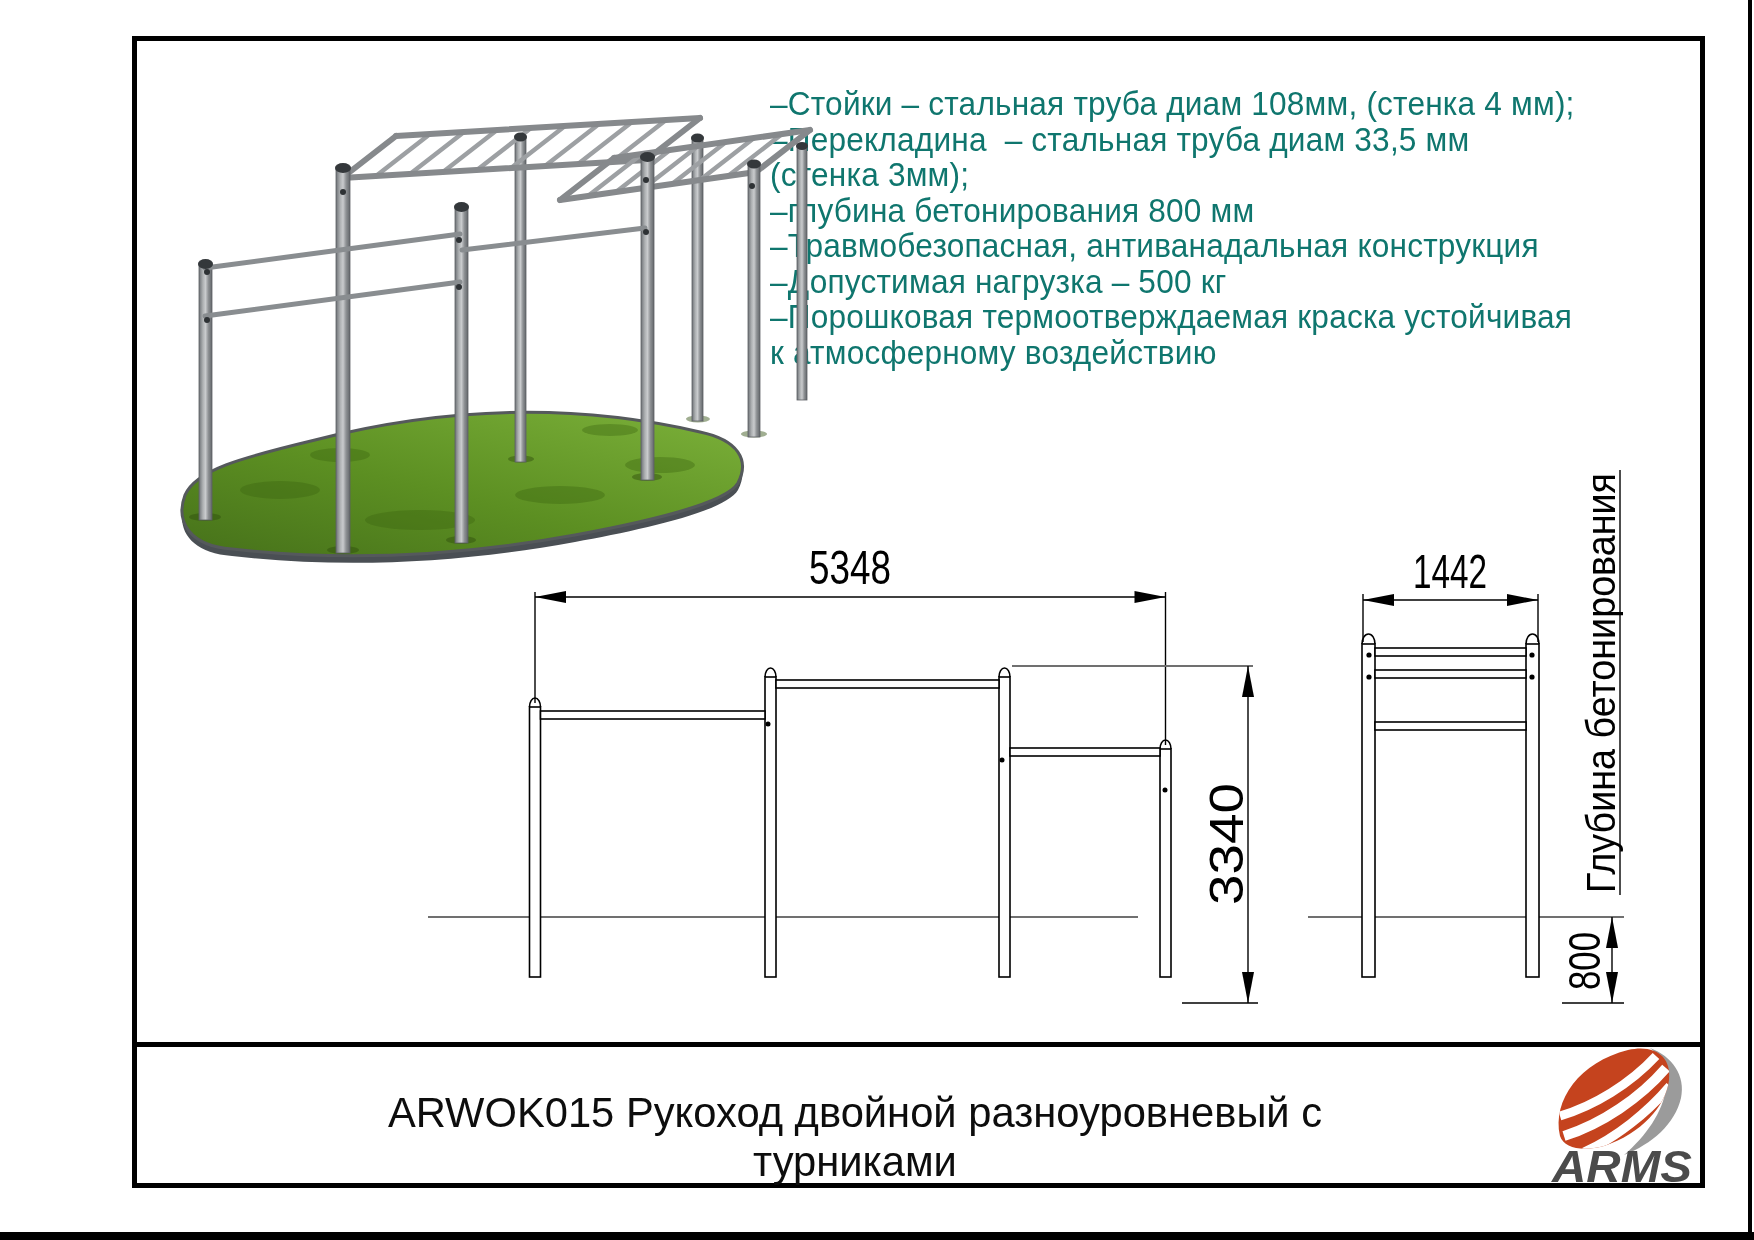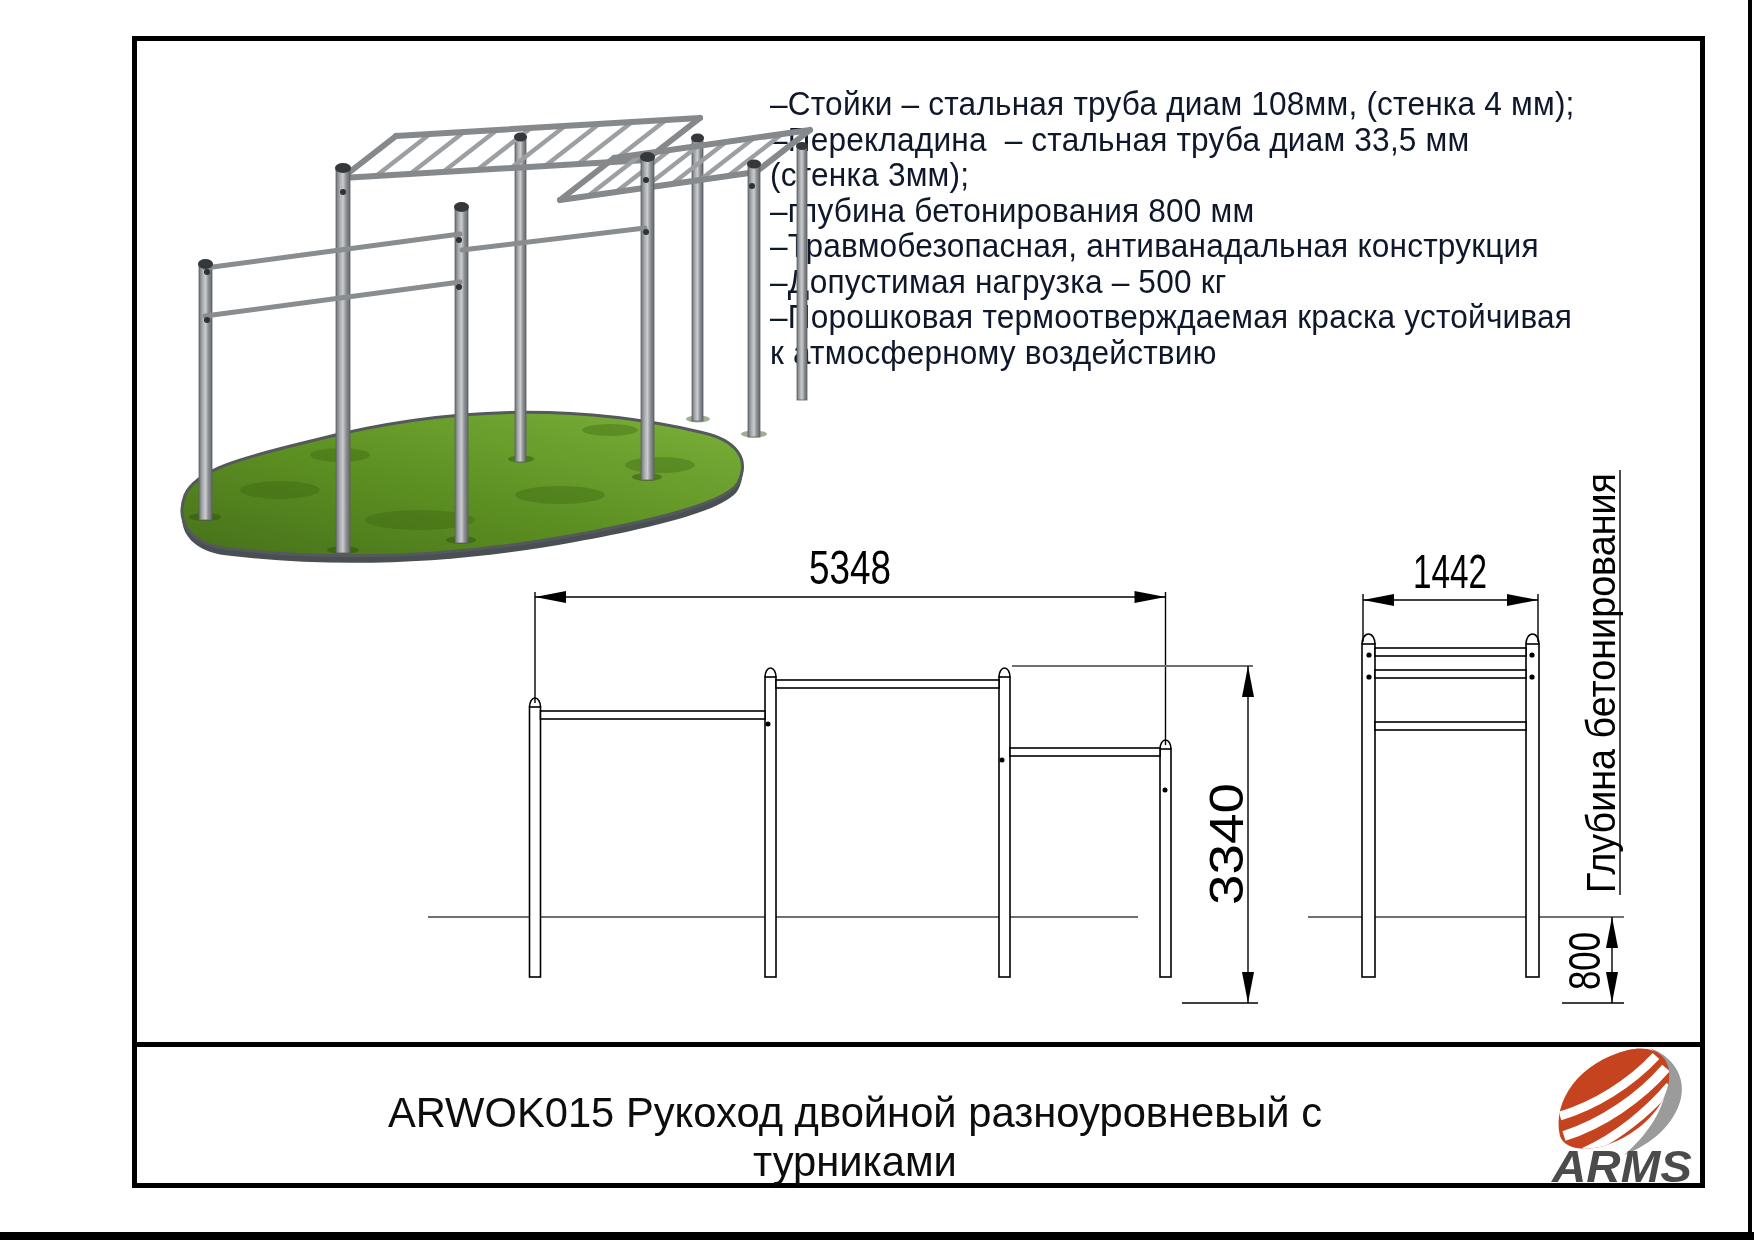--- a/index.html
+++ b/index.html
@@ -11,21 +11,21 @@
     position:absolute; left:132px; top:36px; width:1573px; height:1152px;
     border:5px solid #000; box-sizing:border-box; background:#fff;
   }
   .divider {
     position:absolute; left:132px; top:1042px; width:1573px; height:5px; background:#000;
   }
   .edge-bottom { position:absolute; left:0; top:1232px; width:1754px; height:8px; background:#000; }
   .edge-right  { position:absolute; left:1748px; top:0; width:4px; height:1240px; background:#000; }
   .specs {
     position:absolute; left:770px; top:86px; width:950px;
-    font-size:34px; line-height:35.5px; color:#0f172a;
+    font-size:34px; line-height:35.5px; color:#0f766e;
   }
   .spec-line { transform:scaleX(0.93); transform-origin:0 0; white-space:pre; letter-spacing:0.2px; }
   .title {
     position:absolute; left:320px; top:1088px; width:1070px; text-align:center;
     font-size:43px; color:#0d0d0d; transform:scaleX(0.97);
   }
   svg.overlay { position:absolute; left:0; top:0; }
   .lwfill { stroke:#000; stroke-width:1.6; fill:#fff; }
   .ground { stroke:#707070; stroke-width:2; fill:none; }
   .dim { stroke:#000; stroke-width:1.4; fill:none; }

